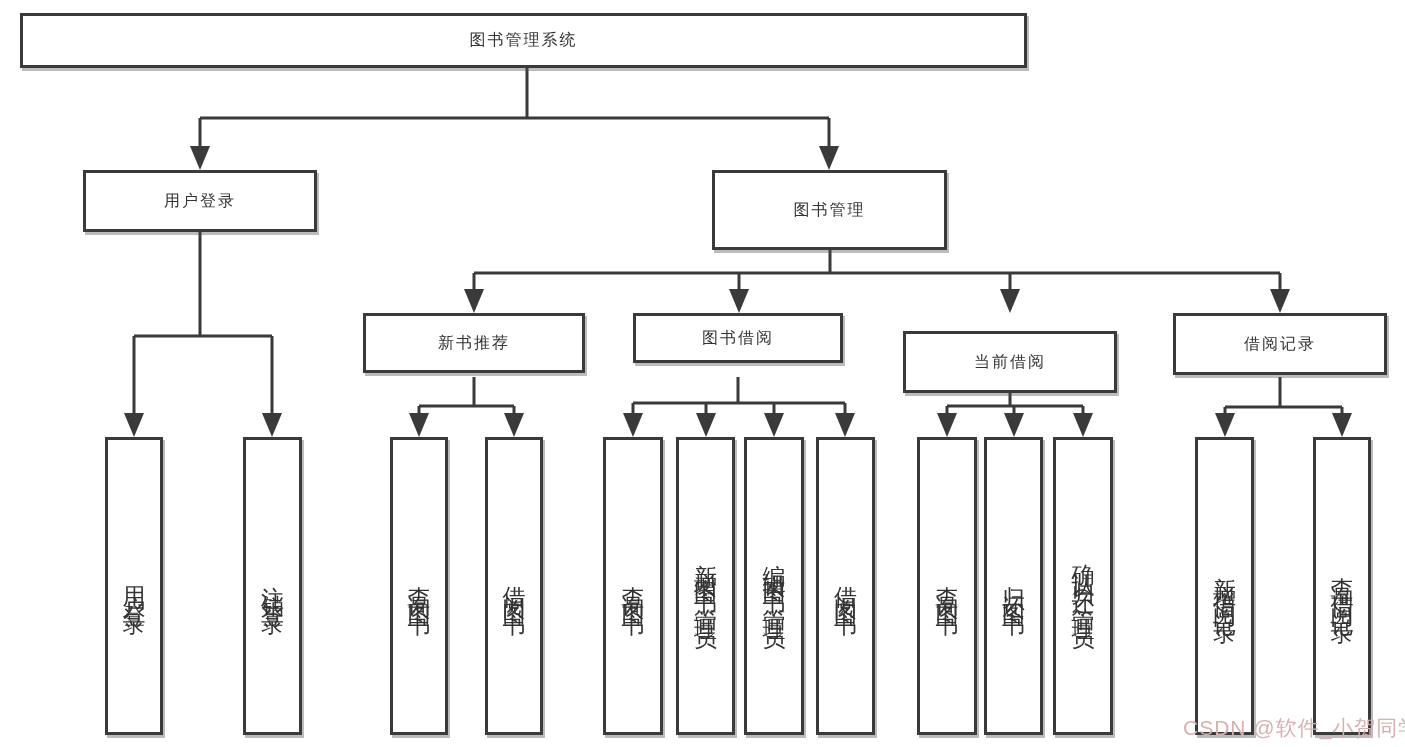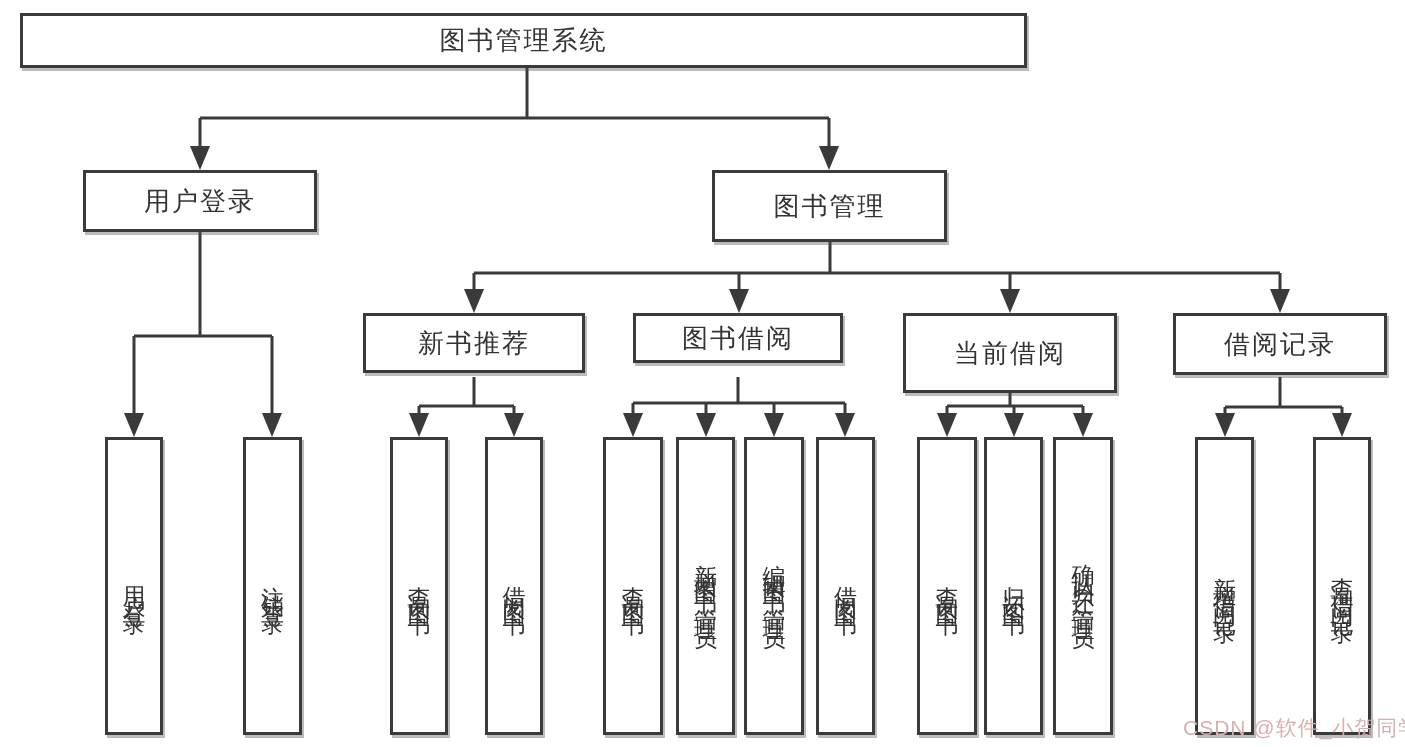--- a/index.html
+++ b/index.html
@@ -24,21 +24,21 @@
     background: #ffffff;
     border: 3px solid #3a3a3a;
     color: #333333;
     display: flex;
     align-items: center;
     justify-content: center;
     z-index: 2;
     box-shadow: 2px 3px 0 rgba(80,80,80,0.38);
   }
   .h {
-    font-size: 26px;
+    font-size: 16px;
     letter-spacing: 2px;
     white-space: nowrap;
   }
   .v {
     writing-mode: vertical-rl;
     text-orientation: mixed;
     font-size: 23px;
     letter-spacing: 9px;
     line-height: 1;
     border-width: 3px;
@@ -88,25 +88,25 @@
       <polygon points="1004,413 1024,413 1014,437"></polygon>
       <polygon points="1073,413 1093,413 1083,437"></polygon>
       <polygon points="1215,413 1235,413 1225,437"></polygon>
       <polygon points="1332,413 1352,413 1342,437"></polygon>
     </g>
   </svg>
 
   <div class="box h" style="left:20px;top:13px;width:1007px;height:55px">图书管理系统</div>
 
   <div class="box h" style="left:83px;top:170px;width:234px;height:62px">用户登录</div>
-  <div class="box h" style="left:712px;top:170px;width:235px;height:72px">图书管理</div>
+  <div class="box h" style="left:712px;top:170px;width:235px;height:80px">图书管理</div>
 
   <div class="box h" style="left:363px;top:313px;width:222px;height:60px">新书推荐</div>
   <div class="box h" style="left:633px;top:313px;width:210px;height:50px">图书借阅</div>
-  <div class="box h" style="left:903px;top:313px;width:214px;height:80px">当前借阅</div>
+  <div class="box h" style="left:903px;top:331px;width:214px;height:62px">当前借阅</div>
   <div class="box h" style="left:1173px;top:313px;width:214px;height:62px">借阅记录</div>
 
   <div class="box v" style="left:105px;top:437px;width:58px;height:298px">用户登录</div>
   <div class="box v" style="left:243px;top:437px;width:59px;height:298px">注销登录</div>
 
   <div class="box v" style="left:390px;top:437px;width:58px;height:298px">查询图书</div>
   <div class="box v" style="left:485px;top:437px;width:58px;height:298px">借阅图书</div>
 
   <div class="box v" style="left:603px;top:437px;width:60px;height:298px">查询图书</div>
   <div class="box v" style="left:676px;top:437px;width:59px;height:298px">新增图书（管理员）</div>

